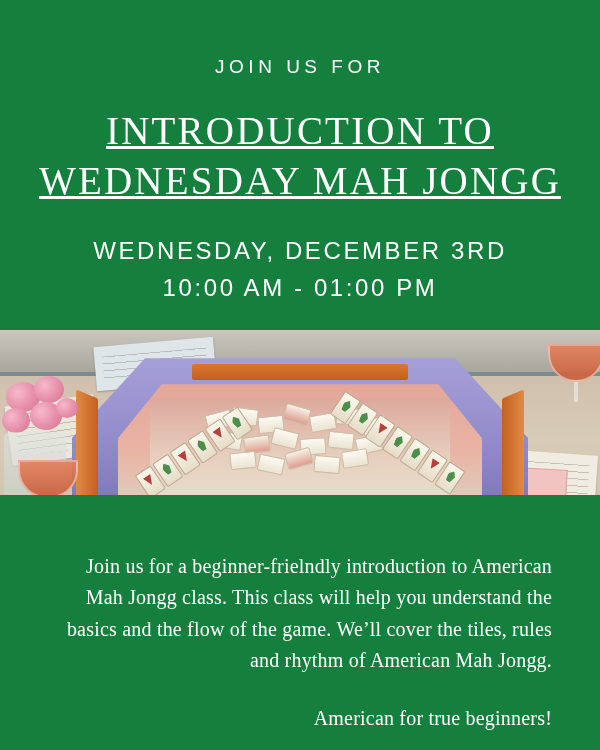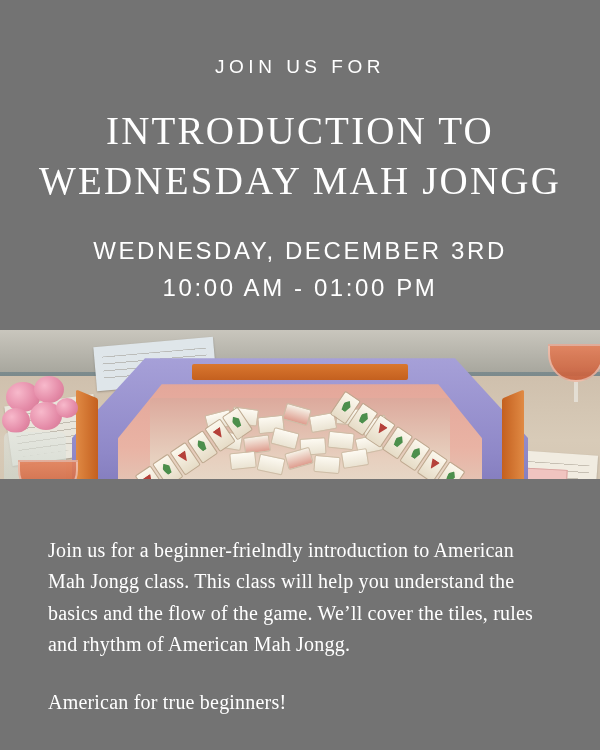--- a/index.html
+++ b/index.html
@@ -10,21 +10,21 @@
     width: 600px;
     height: 750px;
     background: #808a2a;
     font-family: "Liberation Sans", sans-serif;
     overflow: hidden;
   }
   .poster {
     position: relative;
     width: 600px;
     height: 750px;
-    background: #737373;
+    background: #15803d;
     display: flex;
     flex-direction: column;
   }
   .top-block {
     padding-top: 56px;
     text-align: center;
   }
   .eyebrow {
     font-family: "Liberation Sans", sans-serif;
     font-size: 19px;
@@ -37,20 +37,21 @@
     font-family: "Liberation Serif", serif;
     color: #ffffff;
     font-size: 39px;
     letter-spacing: 2.2px;
     line-height: 1.28;
     font-weight: 400;
     padding: 0 28px;
   }
   .title .line {
     display: block;
+    text-decoration: underline;
   }
   .datetime {
     margin-top: 26px;
     font-family: "Liberation Sans", sans-serif;
     color: #ffffff;
     font-size: 24px;
     letter-spacing: 2.6px;
     line-height: 1.55;
   }
   .datetime .line {
@@ -212,22 +213,22 @@
     width: 4px; height: 20px; margin: 0 auto;
     background: rgba(240,240,235,.6);
   }
   .d1 { left: 18px; top: 130px; }
   .d2 { left: 548px; top: 14px; }
   .d2 .bowl { width: 52px; }
 
   
   .bottom-block {
     flex: 1;
-    text-align: left;
-    padding: 36px 48px 16px 48px;
+    text-align: right;
+    padding: 36px 48px 0 48px;
     color: #ffffff;
   }
   .body-text {
     font-family: "Liberation Serif", serif;
     font-size: 20px;
     line-height: 1.58;
     letter-spacing: .2px;
   }
   .tagline {
     margin-top: 30px;

